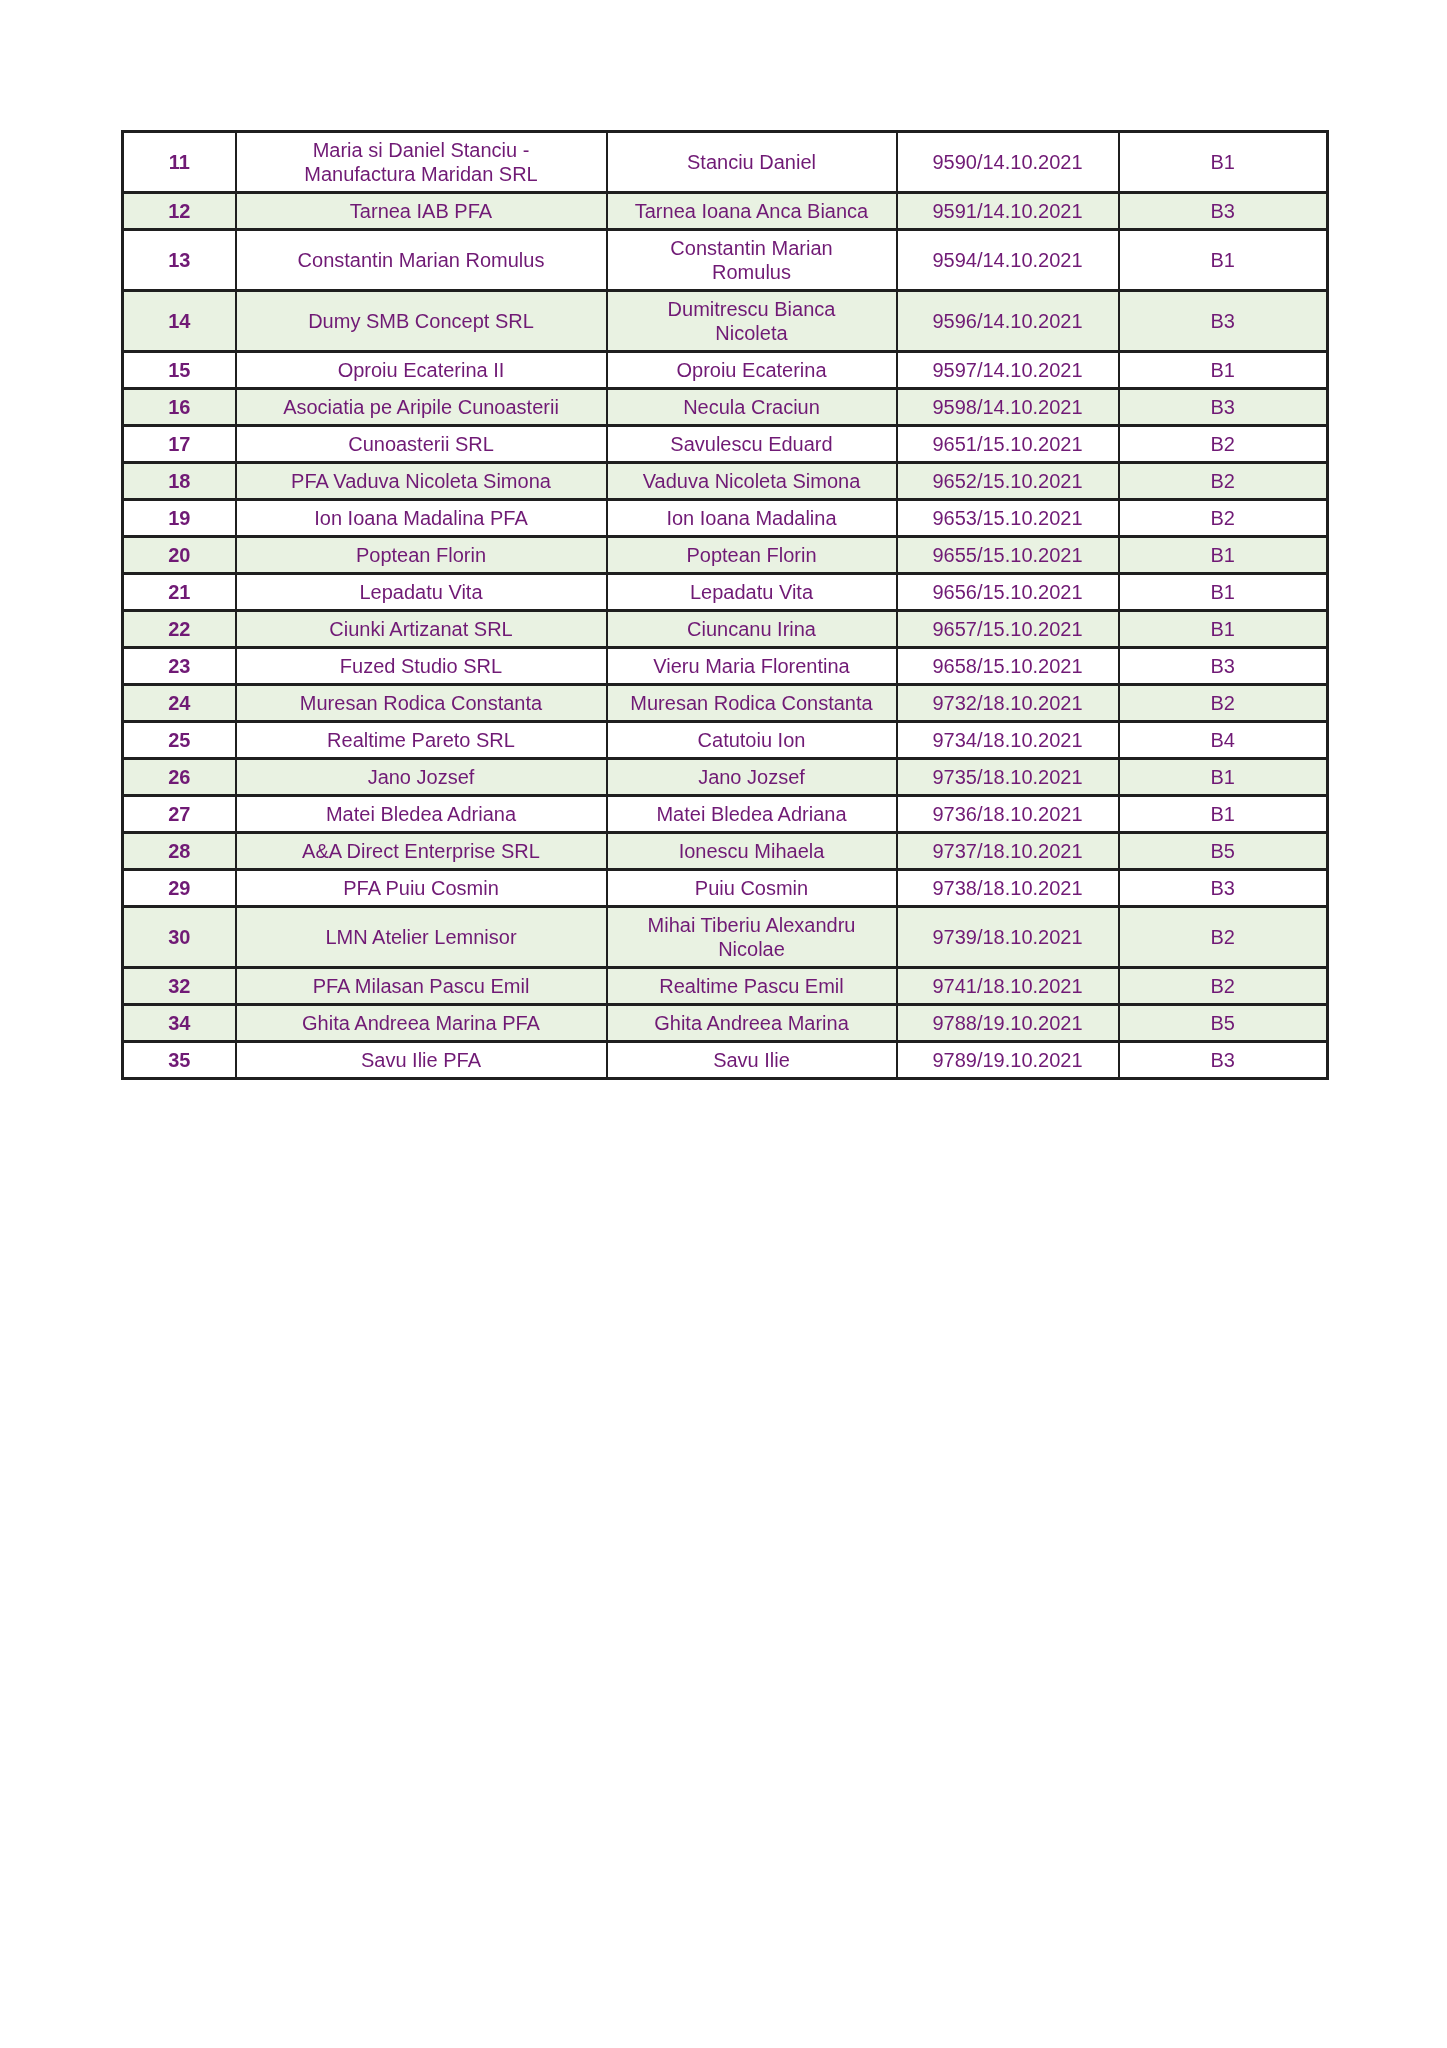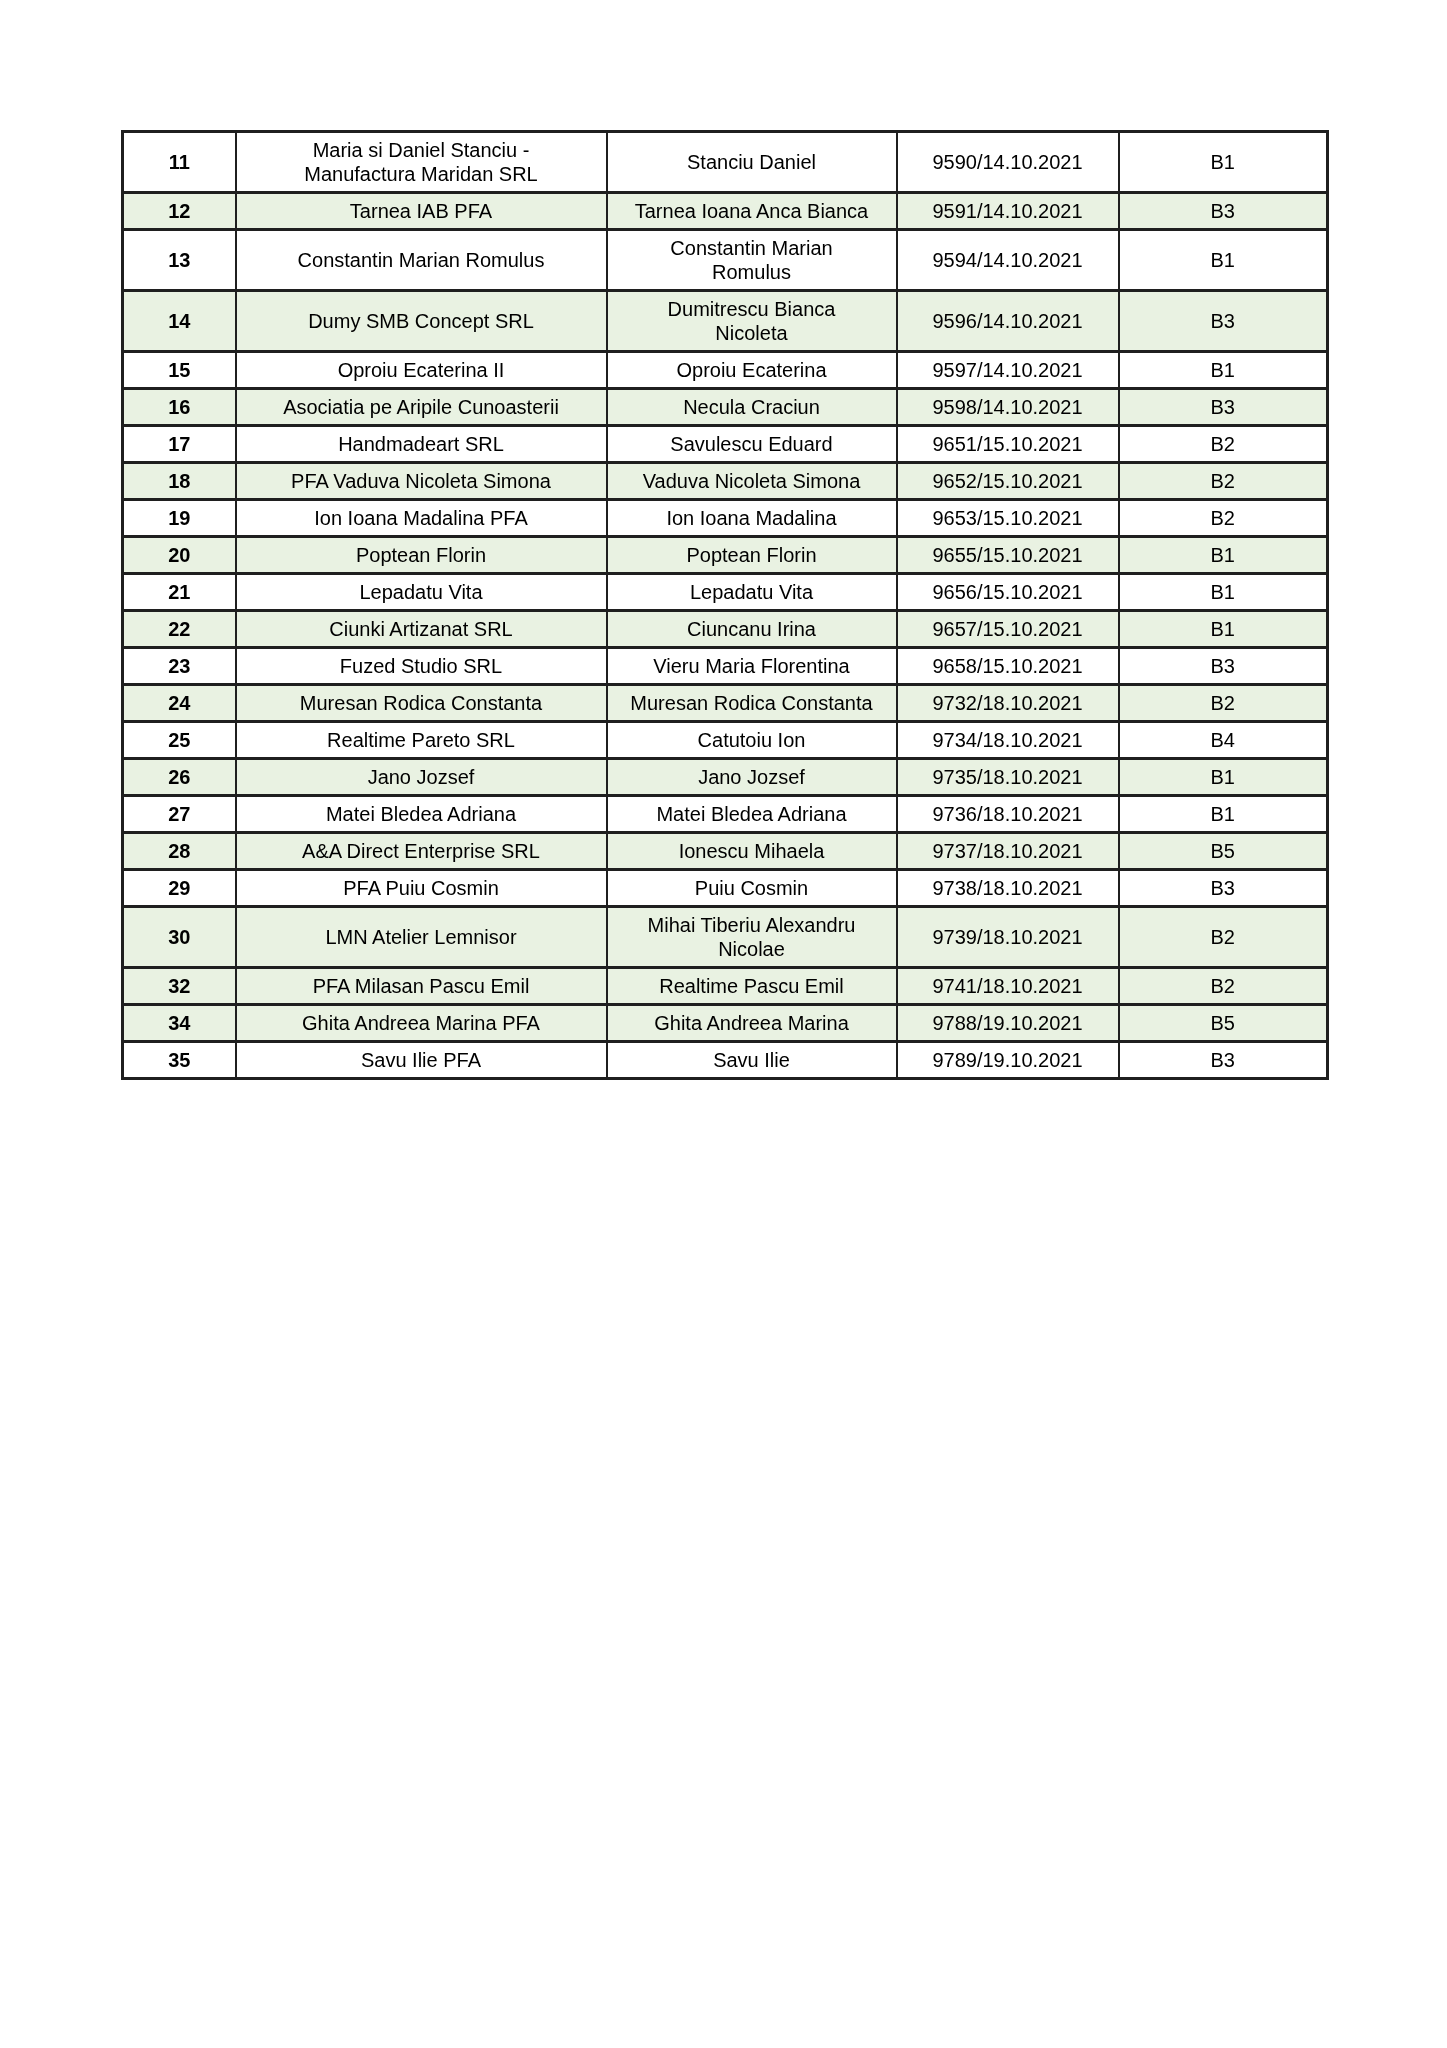--- a/index.html
+++ b/index.html
@@ -6,21 +6,21 @@
     margin: 0;
     padding: 0;
     background: #ffffff;
   }
   .page {
     position: relative;
     width: 1447px;
     height: 2048px;
     background: #ffffff;
     font-family: "Liberation Sans", sans-serif;
-    color: #000000;
+    color: #701a75;
     overflow: hidden;
   }
   table.registry {
     position: absolute;
     left: 121px;
     top: 130px;
     width: 1205px;
     border-collapse: collapse;
     table-layout: fixed;
     border: 3px solid #1f1f1f;
@@ -98,21 +98,21 @@
         </tr>
         <tr class="shaded">
           <td class="col-no">16</td>
           <td class="col-company">Asociatia pe Aripile Cunoasterii</td>
           <td class="col-representative">Necula Craciun</td>
           <td class="col-registration">9598/14.10.2021</td>
           <td class="col-code">B3</td>
         </tr>
         <tr>
           <td class="col-no">17</td>
-          <td class="col-company">Handmadeart SRL</td>
+          <td class="col-company">Cunoasterii SRL</td>
           <td class="col-representative">Savulescu Eduard</td>
           <td class="col-registration">9651/15.10.2021</td>
           <td class="col-code">B2</td>
         </tr>
         <tr class="shaded">
           <td class="col-no">18</td>
           <td class="col-company">PFA Vaduva Nicoleta Simona</td>
           <td class="col-representative">Vaduva Nicoleta Simona</td>
           <td class="col-registration">9652/15.10.2021</td>
           <td class="col-code">B2</td>

